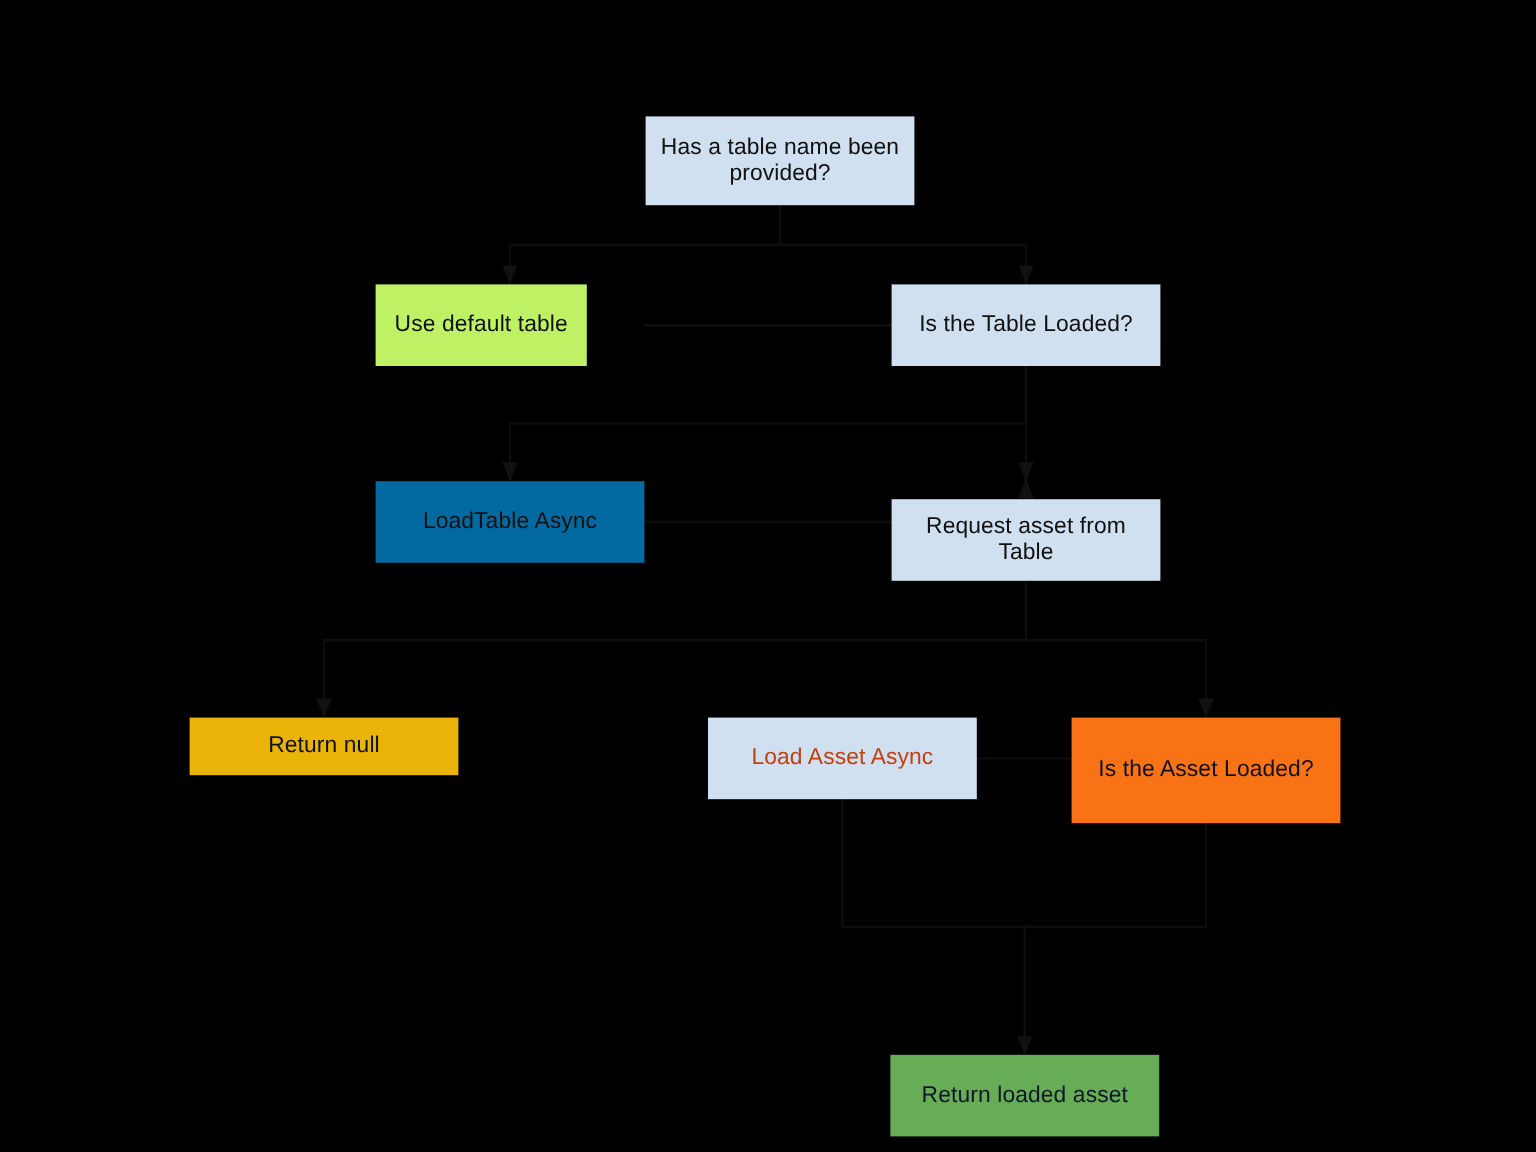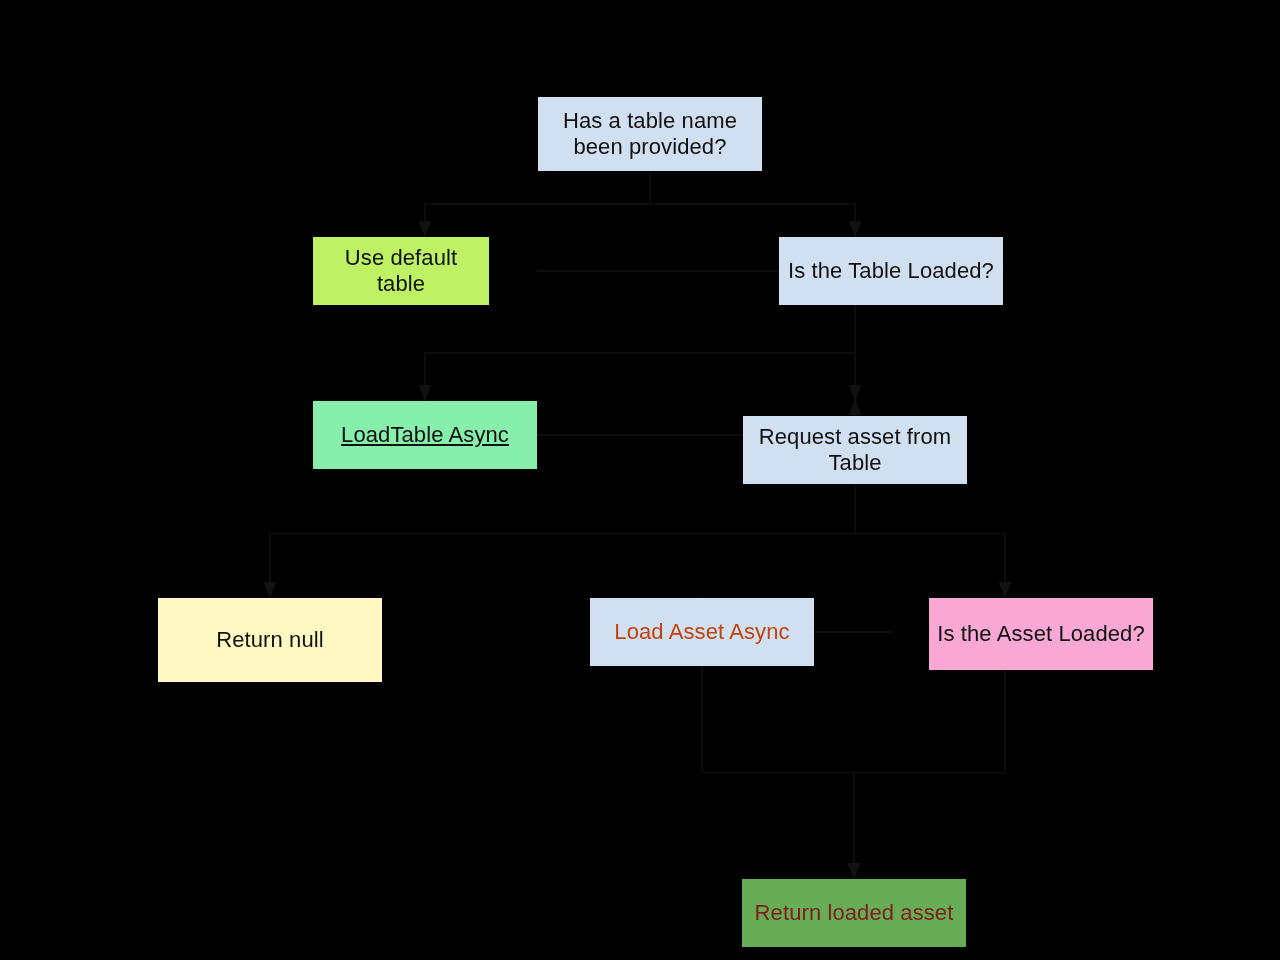--- a/index.html
+++ b/index.html
@@ -28,21 +28,21 @@
     pointer-events: none;
   }
   .node {
     position: absolute;
     box-sizing: border-box;
     display: flex;
     align-items: center;
     justify-content: center;
     text-align: center;
     font-family: "Liberation Sans", sans-serif;
-    font-size: 22px;
+    font-size: 19px;
     line-height: 1.18;
     color: #111111;
     padding: 2px 8px;
     letter-spacing: 0.1px;
   }
   .node-label {
     display: block;
     width: 100%;
     white-space: pre-line;
   }
@@ -73,37 +73,37 @@
       </g>
   </svg>
 
   <div id="node-layer">
       <div class="node" style="left: 538px; top: 97px; width: 224px; height: 74px; background: rgb(208, 224, 240); color: rgb(17, 17, 17);">
         <span class="node-label">Has a table name been provided?</span>
       </div>
       <div class="node" style="left: 313px; top: 237px; width: 176px; height: 68px; background: #bef264; color: rgb(17, 17, 17);">
         <span class="node-label">Use default table</span>
       </div>
-      <div class="node" style="left: 743px; top: 237px; width: 224px; height: 68px; background: rgb(208, 224, 240); color: rgb(17, 17, 17); margin-left: 36px;">
+      <div class="node" style="left: 743px; top: 237px; width: 224px; height: 68px; background: rgb(208, 224, 240); color: rgb(17, 17, 17);">
         <span class="node-label">Is the Table Loaded?</span>
       </div>
-      <div class="node" style="left: 313px; top: 401px; width: 224px; height: 68px; background: #86efac; color: rgb(17, 17, 17); text-decoration: underline;">
+      <div class="node" style="left: 313px; top: 401px; width: 224px; height: 68px; background: #0369a1; color: rgb(17, 17, 17);">
         <span class="node-label">LoadTable Async</span>
       </div>
       <div class="node" style="left: 743px; top: 416px; width: 224px; height: 68px; background: rgb(208, 224, 240); color: rgb(17, 17, 17);">
         <span class="node-label">Request asset from Table</span>
       </div>
-      <div class="node" style="left: 158px; top: 598px; width: 224px; height: 84px; background: #fef9c3; color: rgb(17, 17, 17);">
+      <div class="node" style="left: 158px; top: 598px; width: 224px; height: 48px; background: #eab308; color: rgb(17, 17, 17);">
         <span class="node-label">Return null</span>
       </div>
       <div class="node" style="left: 590px; top: 598px; width: 224px; height: 68px; background: rgb(208, 224, 240); color: #c2410c;">
         <span class="node-label">Load Asset Async</span>
       </div>
-      <div class="node" style="left: 893px; top: 598px; width: 224px; height: 72px; background: #f9a8d4; color: rgb(17, 17, 17); margin-left: 36px;">
+      <div class="node" style="left: 893px; top: 598px; width: 224px; height: 88px; background: #f97316; color: rgb(17, 17, 17);">
         <span class="node-label">Is the Asset Loaded?</span>
       </div>
-      <div class="node" style="left: 742px; top: 879px; width: 224px; height: 68px; background: rgb(102, 173, 85); color: #7f1d1d;">
+      <div class="node" style="left: 742px; top: 879px; width: 224px; height: 68px; background: rgb(102, 173, 85); color: #0f172a;">
         <span class="node-label">Return loaded asset</span>
       </div>
     </div>
   <div id="edge-label-layer"></div>
 
 </div>
 
 </body></html>

